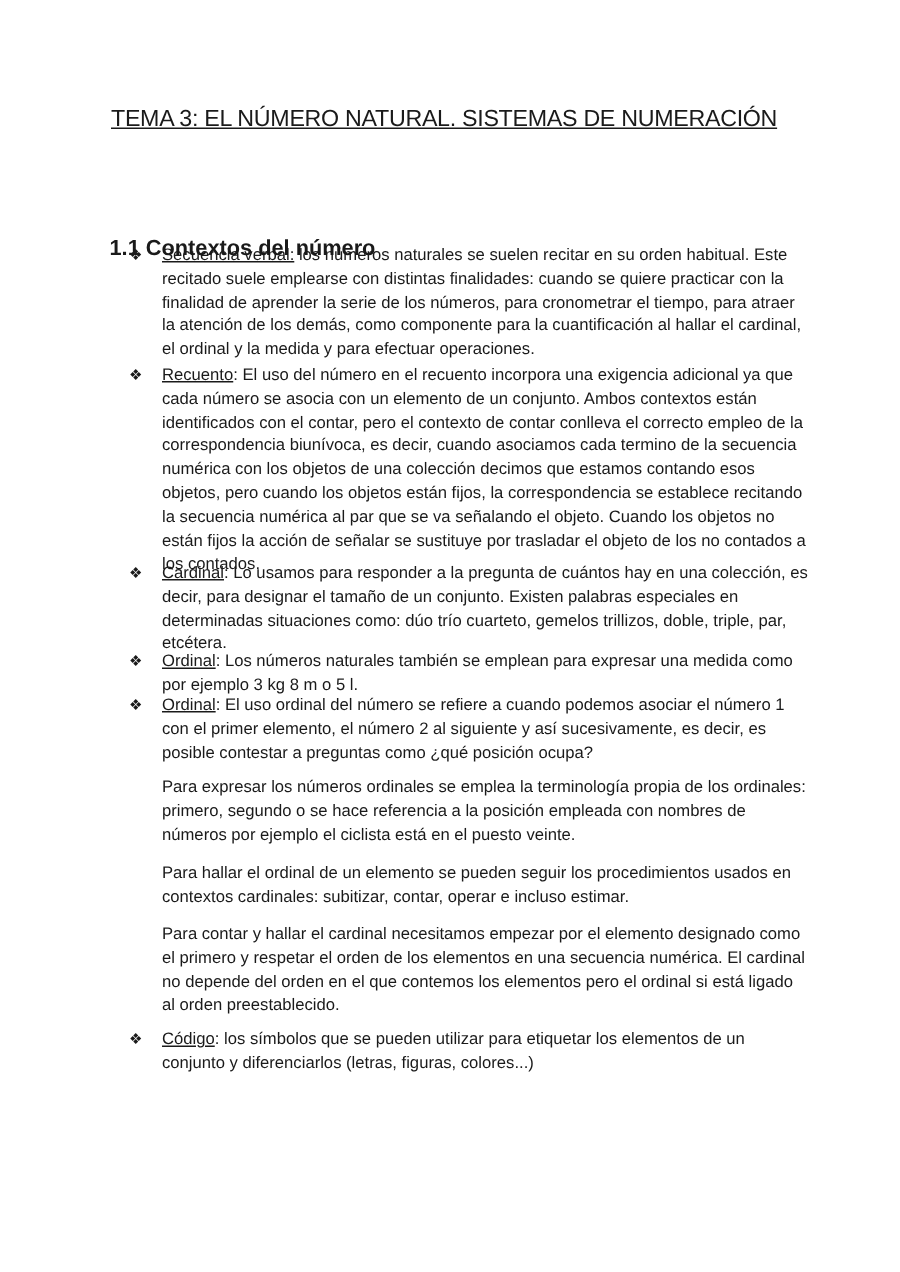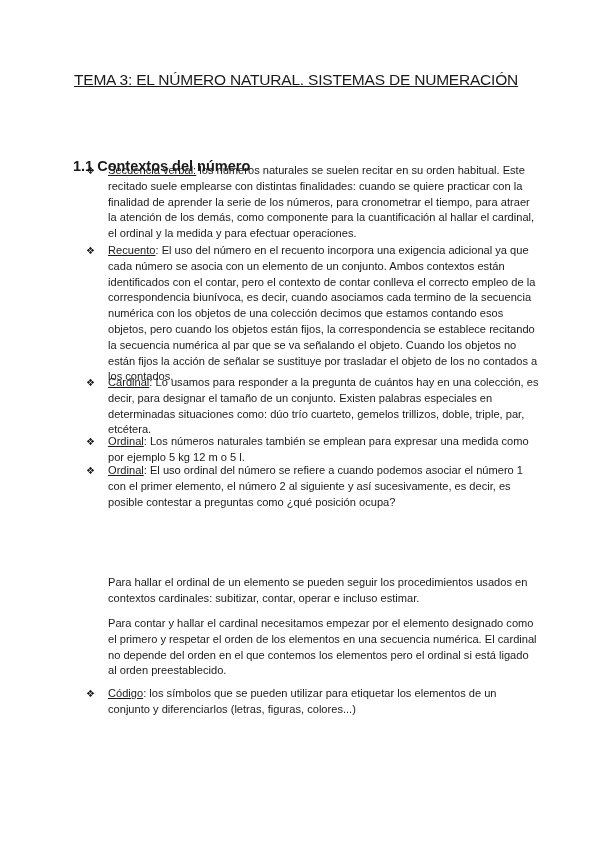--- a/index.html
+++ b/index.html
@@ -38,31 +38,34 @@
   <div class="body" style="top:375px;">
     <div class="item">
       <span class="bullet">❖</span>
       <span class="term">Cardinal</span><span>: Lo usamos para responder a la pregunta de cuántos hay en una colección, es decir, para designar el tamaño de un conjunto. Existen palabras especiales en determinadas situaciones como: dúo trío cuarteto, gemelos trillizos, doble, triple, par, etcétera.</span>
     </div>
   </div>
 
   <div class="body" style="top:434px;">
     <div class="item">
       <span class="bullet">❖</span>
-      <span class="term">Ordinal</span><span>: Los números naturales también se emplean para expresar una medida como por ejemplo 5 kg 12 m o 5 l.</span>
+      <span class="term">Ordinal</span><span>: Los números naturales también se emplean para expresar una medida como por ejemplo 3 kg 8 m o 5 l.</span>
     </div>
   </div>
 
   <div class="body" style="top:463px;">
     <div class="item">
       <span class="bullet">❖</span>
       <span class="term">Ordinal</span><span>: El uso ordinal del número se refiere a cuando podemos asociar el número 1 con el primer elemento, el número 2 al siguiente y así sucesivamente, es decir, es posible contestar a preguntas como ¿qué posición ocupa?</span>
     </div>
   </div>
 
+  <div class="body" style="top:518px;">
+    <p class="para">Para expresar los números ordinales se emplea la terminología propia de los ordinales: primero, segundo o se hace referencia a la posición empleada con nombres de números por ejemplo el ciclista está en el puesto veinte.</p>
+  </div>
   <div class="body" style="top:616px;">
     <p class="para">Para contar y hallar el cardinal necesitamos empezar por el elemento designado como el primero y respetar el orden de los elementos en una secuencia numérica. El cardinal no depende del orden en el que contemos los elementos pero el ordinal si está ligado al orden preestablecido.</p>
   </div>
   <div class="body" style="top:575px;">
     <p class="para">Para hallar el ordinal de un elemento se pueden seguir los procedimientos usados en contextos cardinales: subitizar, contar, operar e incluso estimar.</p>
   </div>
 
   <div class="body" style="top:686px;">
     <div class="item">
       <span class="bullet">❖</span>

